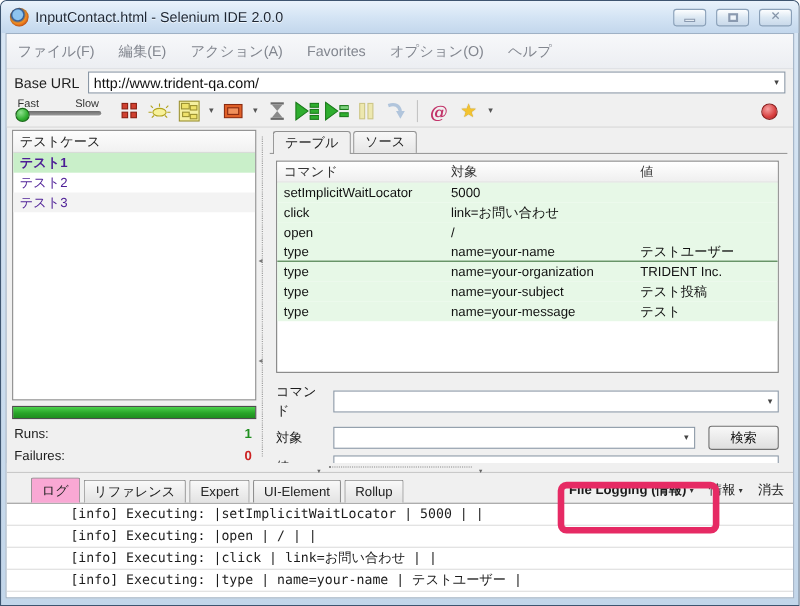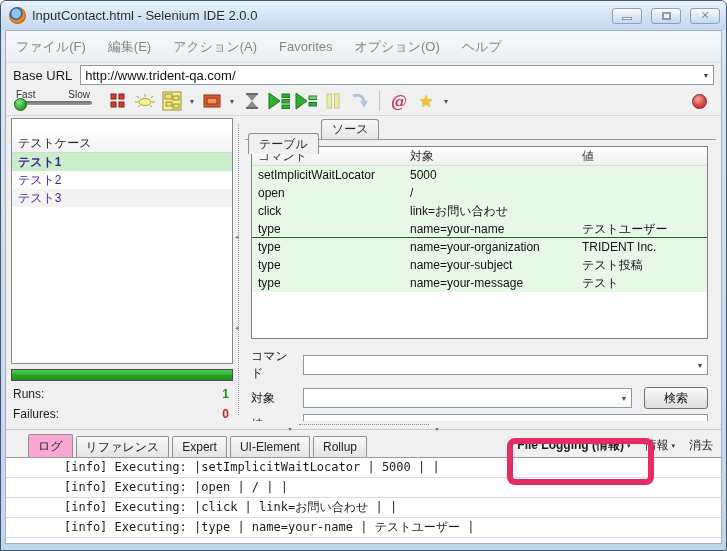--- a/index.html
+++ b/index.html
@@ -61,42 +61,42 @@
   .record-btn{ width:15px; height:15px; border-radius:50%; border:1px solid #8a2020;
     background:radial-gradient(circle at 38% 32%, #f7a0a0, #d84040 60%, #b02020); margin-left:auto; margin-right:6px; flex:none;}
 
   
   .main{ flex:1; display:flex; padding:2px 5px 0 5px; overflow:hidden;}
 
   
   .left{ width:222px; flex:none; display:flex; flex-direction:column;}
   .listbox{ height:260px; background:#fff; border:1px solid #8a8a8a; overflow:hidden;}
   .listbox-header{ height:20px; line-height:20px; padding:0 6px; font-size:12px; color:#222;
-    background:linear-gradient(#fdfdfd,#f1f1f1); border-bottom:1px solid #d6d6d6;margin-top:14px;}
+    background:linear-gradient(#fdfdfd,#f1f1f1); border-bottom:1px solid #d6d6d6;}
   .tc-item{ height:18px; line-height:18px; padding:0 6px; font-size:12px; color:#4c1d95; cursor:default;}
   .tc-selected{ background:#c9efc9; font-weight:bold;}
   .tc-alt{ background:#f3f3f3;}
   .progress{ margin-top:5px; height:13px; border:1px solid #4c4c4c;
     background:linear-gradient(#4cd24c,#28a428 55%,#1e8e1e);}
   .stat-row{ display:flex; justify-content:space-between; padding:0 4px 0 2px; margin-top:6px; font-size:12px; color:#1c1c1c;}
   .stat-val-green{ color:#1f8f1f; font-weight:bold;}
   .stat-val-red{ color:#cc2222; font-weight:bold;}
 
   
   .vsplit{ width:12px; flex:none; position:relative; cursor:col-resize;}
   .vsplit::before{ content:""; position:absolute; left:5px; top:6px; bottom:6px; border-left:1px dotted #9a9a9a;}
   .vsplit .vs-arrow{ position:absolute; left:2px; font-size:7px; color:#777;}
 
   
   .right{ flex:1; display:flex; flex-direction:column; overflow:hidden;}
   .edit-tabs{ height:21px; flex:none; display:flex; gap:2px; padding-left:3px; position:relative; z-index:2;}
   .tab{ padding:0 10px; font-size:12px; color:#222; line-height:19px; margin-top:1px;
     border:1px solid #8f8f8f; border-bottom:none; border-radius:3px 3px 0 0;
     background:linear-gradient(#f8f8f8,#e6e6e6); cursor:default;}
-  .tab-active{ background:#f0f0f0; line-height:20px; margin-top:0; position:relative; top:15px;}
+  .tab-active{ background:#f0f0f0; line-height:20px; margin-top:0; position:relative; top:1px;}
   .edit-body{ flex:1; border-top:1px solid #9a9a9a; display:flex; flex-direction:column; overflow:hidden;}
 
   .cmd-table{ margin:6px 8px 0 6px; height:193px; flex:none; background:#fff; border:1px solid #808080;
     font-size:12px; overflow:hidden;}
   .cmd-head{ display:flex; height:19px; line-height:19px; background:linear-gradient(#ffffff,#efefef);
     border-bottom:1px solid #dadada; color:#333;}
   .c-col1{ width:156px; padding:0 6px; flex:none; white-space:nowrap; overflow:hidden;}
   .c-col2{ width:172px; padding:0 2px; flex:none; white-space:nowrap; overflow:hidden;}
   .c-col3{ flex:1; padding:0 2px; white-space:nowrap; overflow:hidden;}
   .cmd-row{ display:flex; height:18px; line-height:18px; background:#e7f8e7; color:#111; cursor:default;}
@@ -320,27 +320,27 @@
               <div class="c-col1">コマンド</div>
               <div class="c-col2">対象</div>
               <div class="c-col3">値</div>
             </div>
             <div class="cmd-row">
               <div class="c-col1">setImplicitWaitLocator</div>
               <div class="c-col2">5000</div>
               <div class="c-col3"></div>
             </div>
             <div class="cmd-row">
+              <div class="c-col1">click</div>
+              <div class="c-col2">link=お問い合わせ</div>
+              <div class="c-col3"></div>
+            </div>
+            <div class="cmd-row">
               <div class="c-col1">open</div>
               <div class="c-col2">/</div>
-              <div class="c-col3"></div>
-            </div>
-            <div class="cmd-row">
-              <div class="c-col1">click</div>
-              <div class="c-col2">link=お問い合わせ</div>
               <div class="c-col3"></div>
             </div>
             <div class="cmd-row row-mark">
               <div class="c-col1">type</div>
               <div class="c-col2">name=your-name</div>
               <div class="c-col3">テストユーザー</div>
             </div>
             <div class="cmd-row">
               <div class="c-col1">type</div>
               <div class="c-col2">name=your-organization</div>

